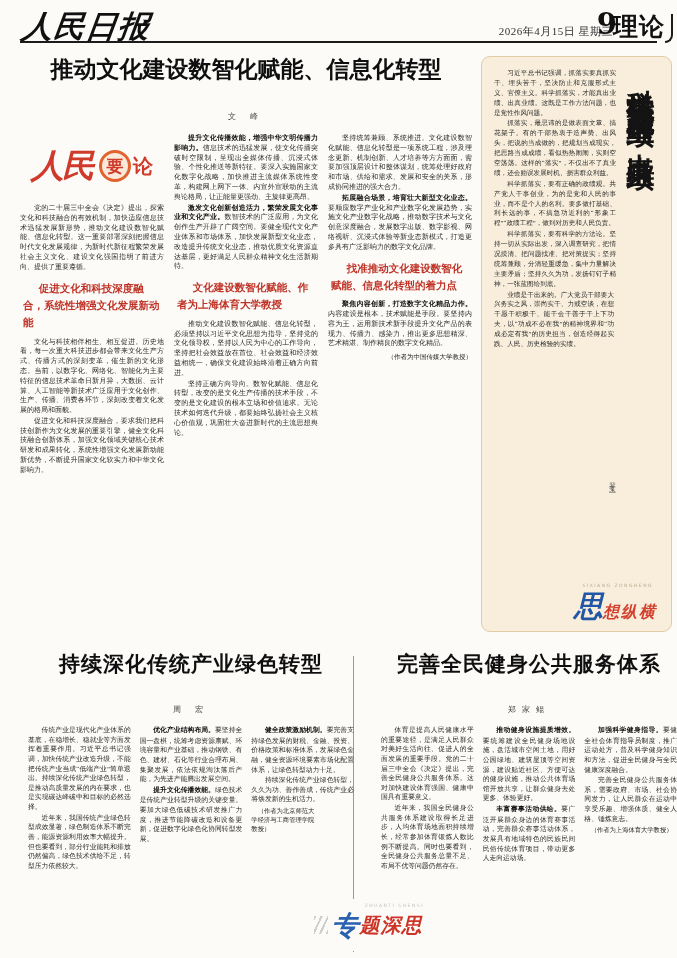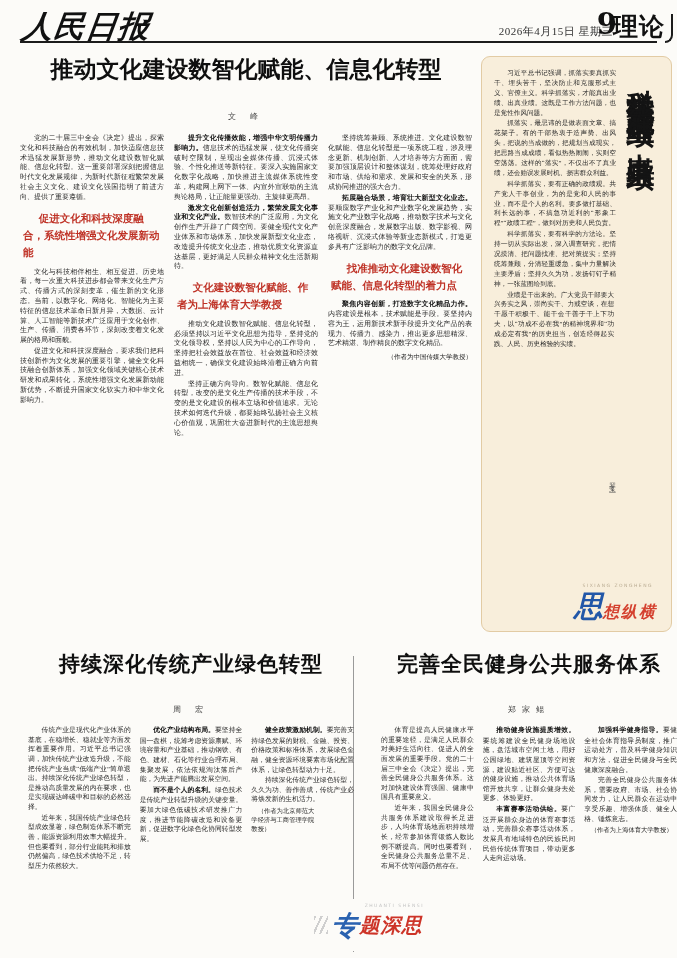--- a/index.html
+++ b/index.html
@@ -131,20 +131,27 @@
   <div class="section-name">理论</div>
   <div class="head-rule"></div>
   <div class="head-corner"></div>
 
   <div class="lead-art">
     <div class="lead-headline">推动文化建设数智化赋能、信息化转型</div>
     <div class="byline">文 峰</div>
     <div class="cols">
 
       <div class="col">
+        <div class="pl-logo">
+          <span class="t1">人民</span>
+          <span class="pl-ring">
+              <span>要</span>
+            </span>
+          <span class="t2">论</span>
+        </div>
         <p class="body-p">党的二十届三中全会《决定》提出，探索文化和科技融合的有效机制，加快适应信息技术迅猛发展新形势，推动文化建设数智化赋能、信息化转型。这一重要部署深刻把握信息时代文化发展规律，为新时代新征程繁荣发展社会主义文化、建设文化强国指明了前进方向、提供了重要遵循。</p>
         <div class="red-subhead">促进文化和科技深度融合，系统性增强文化发展新动能</div>
         <p class="body-p">文化与科技相伴相生、相互促进。历史地看，每一次重大科技进步都会带来文化生产方式、传播方式的深刻变革，催生新的文化形态。当前，以数字化、网络化、智能化为主要特征的信息技术革命日新月异，大数据、云计算、人工智能等新技术广泛应用于文化创作、生产、传播、消费各环节，深刻改变着文化发展的格局和面貌。</p>
         <p class="body-p">促进文化和科技深度融合，要求我们把科技创新作为文化发展的重要引擎，健全文化科技融合创新体系，加强文化领域关键核心技术研发和成果转化，系统性增强文化发展新动能新优势，不断提升国家文化软实力和中华文化影响力。</p>
       </div>
 
       <div class="col">
         <p class="body-p"><b>提升文化传播效能，增强中华文明传播力影响力。</b><span>信息技术的迅猛发展，使文化传播突破时空限制，呈现出全媒体传播、沉浸式体验、个性化推送等新特征。要深入实施国家文化数字化战略，加快推进主流媒体系统性变革，构建网上网下一体、内宣外宣联动的主流舆论格局，让正能量更强劲、主旋律更高昂。</span></p>
         <p class="body-p"><b>激发文化创新创造活力，繁荣发展文化事业和文化产业。</b><span>数智技术的广泛应用，为文化创作生产开辟了广阔空间。要健全现代文化产业体系和市场体系，加快发展新型文化业态，改造提升传统文化业态，推动优质文化资源直达基层，更好满足人民群众精神文化生活新期待。</span></p>
         <div class="red-subhead">文化建设数智化赋能、作者为上海体育大学教授</div>
@@ -185,21 +192,21 @@
   <div class="bot-art bot-left">
     <div class="bot-headline">持续深化传统产业绿色转型</div>
     <div class="byline">周 宏</div>
     <div class="bot-cols">
       <div class="col">
         <p class="body-p">传统产业是现代化产业体系的基底，在稳增长、稳就业等方面发挥着重要作用。习近平总书记强调，加快传统产业改造升级，不能把传统产业当成“低端产业”简单退出。持续深化传统产业绿色转型，是推动高质量发展的内在要求，也是实现碳达峰碳中和目标的必然选择。</p>
         <p class="body-p">近年来，我国传统产业绿色转型成效显著，绿色制造体系不断完善，能源资源利用效率大幅提升。但也要看到，部分行业能耗和排放仍然偏高，绿色技术供给不足，转型压力依然较大。</p>
       </div>
       <div class="col">
         <p class="body-p"><b>优化产业结构布局。</b><span>要坚持全国一盘棋，统筹考虑资源禀赋、环境容量和产业基础，推动钢铁、有色、建材、石化等行业合理布局、集聚发展，依法依规淘汰落后产能，为先进产能腾出发展空间。</span></p>
-        <p class="body-p"><b>而不是个人的名利。</b><span>绿色技术是传统产业转型升级的关键变量。要加大绿色低碳技术研发推广力度，推进节能降碳改造和设备更新，促进数字化绿色化协同转型发展。</span></p>
+        <p class="body-p"><b>提升文化传播效能。</b><span>绿色技术是传统产业转型升级的关键变量。要加大绿色低碳技术研发推广力度，推进节能降碳改造和设备更新，促进数字化绿色化协同转型发展。</span></p>
       </div>
       <div class="col">
         <p class="body-p"><b>健全政策激励机制。</b><span>要完善支持绿色发展的财税、金融、投资、价格政策和标准体系，发展绿色金融，健全资源环境要素市场化配置体系，让绿色转型动力十足。</span></p>
         <p class="body-p">持续深化传统产业绿色转型，久久为功、善作善成，传统产业必将焕发新的生机活力。</p>
         <div class="foot-note narrow">（作者为北京师范大学经济与工商管理学院教授）</div>
       </div>
     </div>
   </div>
 
   <div class="bot-art bot-right">

